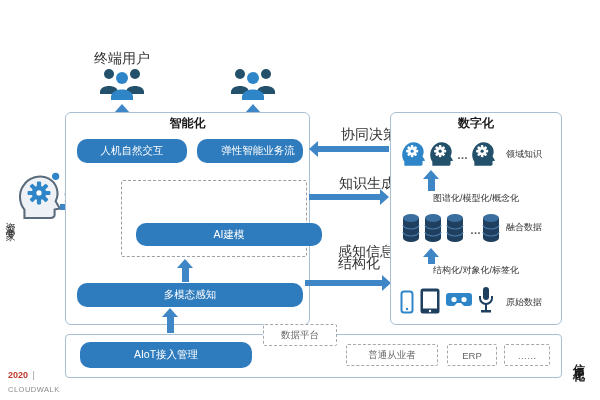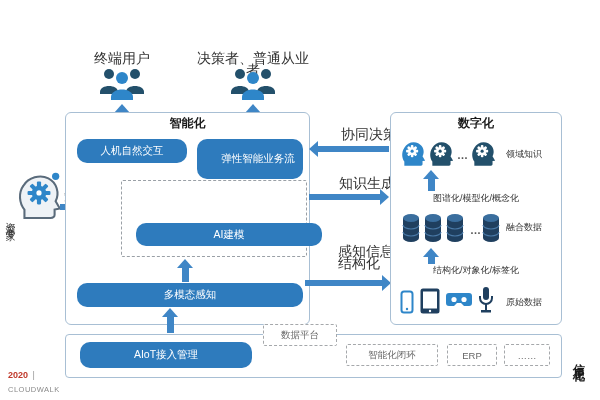--- a/index.html
+++ b/index.html
@@ -42,21 +42,20 @@
         <path d="M2 26c0-8 18-8 18 0v2H2z"></path>
       <circle cx="37" cy="8" r="5"></circle>
         <path d="M28 26c0-8 18-8 18 0v2H28z"></path>
     </g>
     <g fill="#2e86c9">
       <circle cx="24" cy="12" r="6"></circle>
         <path d="M13 31c0-10 22-10 22 0v3H13z"></path>
     </g>
   </svg>
 
-  <div class="lbl center" style="left:193px;top:52px;width:120px;">决策者、普通从业者</div>
   <svg class="abs" style="left:229px;top:66px;" width="48" height="34" viewBox="0 0 48 34">
     <g fill="#23506b">
       <circle cx="11" cy="8" r="5"></circle>
         <path d="M2 26c0-8 18-8 18 0v2H2z"></path>
       <circle cx="37" cy="8" r="5"></circle>
         <path d="M28 26c0-8 18-8 18 0v2H28z"></path>
     </g>
     <g fill="#2e86c9">
       <circle cx="24" cy="12" r="6"></circle>
         <path d="M13 31c0-10 22-10 22 0v3H13z"></path>
@@ -91,21 +90,21 @@
   <div class="lbl" style="left:64px;top:189px;">知识管理</div>
   <div class="arr" style="left:60px;top:199px;width:58px;">
       <i class="s"></i>
       <i class="h"></i>
     </div>
 
   <div class="outline-box" style="left:65px;top:112px;width:245px;height:213px;"></div>
   <div class="cat" style="left:65px;top:115px;width:245px;">智能化</div>
 
   <div class="bluebox" style="left:77px;top:139px;width:110px;height:24px;">人机自然交互</div>
-  <div class="bluebox" style="left:197px;top:139px;width:106px;height:40px;padding-left:16px;">弹性智能业务流</div>
+  <div class="bluebox" style="left:197px;top:139px;width:106px;height:24px;padding-left:16px;">弹性智能业务流</div>
 
   <div class="dash-box" style="left:121px;top:180px;width:186px;height:77px;"></div>
   <div class="bluebox" style="left:136px;top:223px;width:186px;height:23px;">AI建模</div>
 
   <div class="aru" style="left:176px;top:259px;height:23px;">
       <i class="h"></i>
       <i class="s"></i>
     </div>
   <div class="bluebox" style="left:77px;top:283px;width:226px;height:24px;">多模态感知</div>
 
@@ -226,21 +225,21 @@
   </svg>
   <div class="lbl9" style="left:506px;top:297px;">原始数据</div>
 
   <div class="aru" style="left:161px;top:308px;height:25px;">
       <i class="h"></i>
       <i class="s"></i>
     </div>
   <div class="outline-box" style="left:65px;top:334px;width:497px;height:44px;border-radius:4px;"></div>
   <div class="bluebox" style="left:80px;top:342px;width:172px;height:26px;">AIoT接入管理</div>
   <div class="dash-chip" style="left:263px;top:324px;width:74px;height:22px;">数据平台</div>
-  <div class="dash-chip" style="left:346px;top:344px;width:92px;height:22px;">智能化闭环</div>
+  <div class="dash-chip" style="left:346px;top:344px;width:92px;height:22px;">普通从业者</div>
   <div class="dash-chip" style="left:447px;top:344px;width:50px;height:22px;">ERP</div>
   <div class="dash-chip" style="left:504px;top:344px;width:46px;height:22px;">……</div>
   <div class="cat vert" style="left:569px;top:334px;height:48px;width:18px;">信息化</div>
 
   <div class="logo">
     <span class="yr">2020</span>
     <span class="dv">|</span><br>
     <span class="br">CLOUDWALK</span>
   </div>
 

